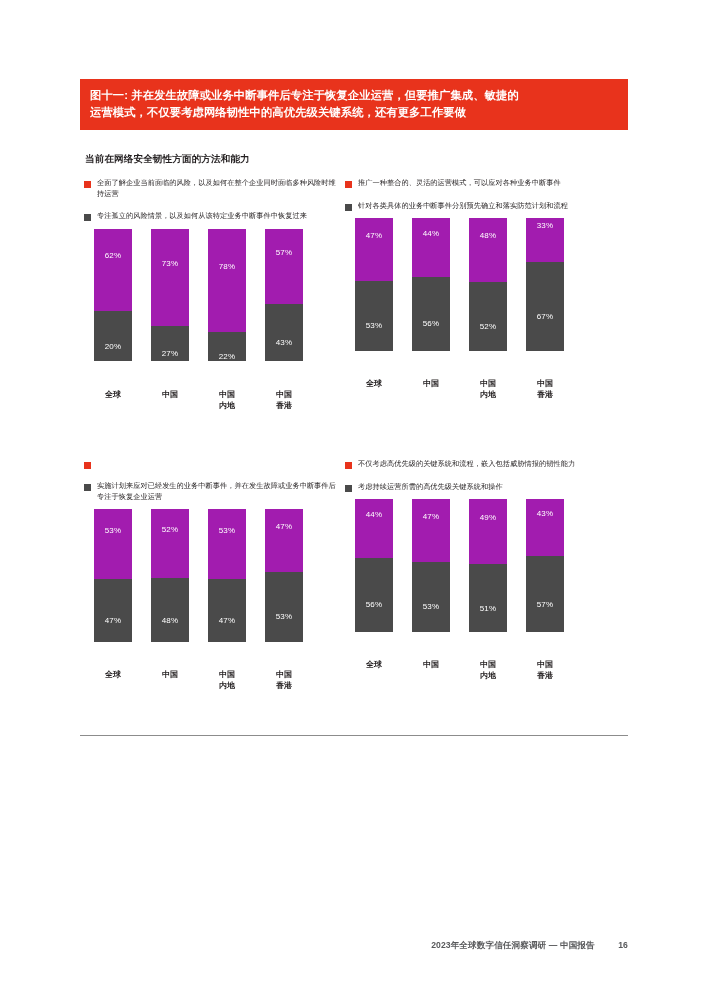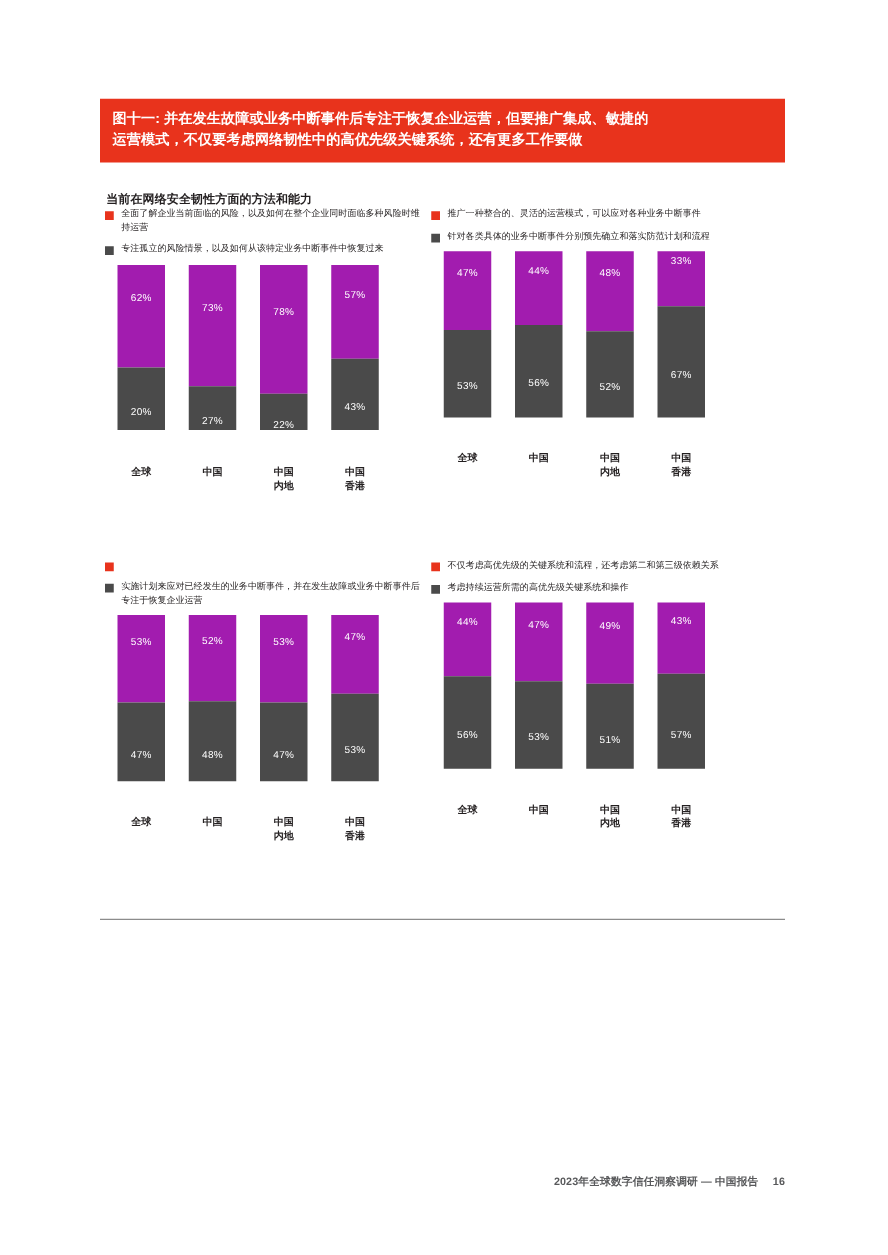--- a/index.html
+++ b/index.html
@@ -59,20 +59,21 @@
   .panel.col-right { left: 341px; }
   .panel.row-top    { top: 166px; }
   .panel.row-bottom { top: 447px; }
 
   
   .legend { padding-left: 4px; }
   .legend-item {
     display: flex;
     align-items: flex-start;
     margin-bottom: 7px;
+    margin-top: 12px;
   }
   .legend-swatch {
     width: 7px;
     height: 7px;
     flex: 0 0 7px;
     margin-top: 3px;
     margin-right: 6px;
   }
   .legend-swatch.red  { background: #E8331C; }
   .legend-swatch.dark { background: #4a4a4a; }
@@ -147,21 +148,21 @@
   .footer {
     position: absolute;
     right: 82px;
     top: 940px;
     font-size: 8.6px;
     font-weight: bold;
     color: #58595b;
     letter-spacing: 0.1px;
     white-space: nowrap;
   }
-  .footer .pg { margin-left: 9px; }
+  .footer .pg { margin-left: 21px; }
 </style>
 </head>
 <body>
 
 <div class="page">
 
   <div class="title-banner">
     <div class="line">图十一: 并在发生故障或业务中断事件后专注于恢复企业运营，但要推广集成、敏捷的</div>
     <div class="line">运营模式，不仅要考虑网络韧性中的高优先级关键系统，还有更多工作要做</div>
   </div>
@@ -356,21 +357,21 @@
             <div>中国</div>
             <div>香港</div>
           </div>
         </div>
       </div>
     </div>
   <div class="panel col-right row-bottom" id="panel-3">
       <div class="legend">
         <div class="legend-item">
           <span class="legend-swatch red"></span>
-          <span class="legend-text">不仅考虑高优先级的关键系统和流程，还考虑第二和第三级依赖关系</span>
+          <span class="legend-text">不仅考虑高优先级的关键系统和流程，嵌入包括威胁情报的韧性能力</span>
         </div>
         <div class="legend-item">
           <span class="legend-swatch dark"></span>
           <span class="legend-text">考虑持续运营所需的高优先级关键系统和操作</span>
         </div>
       </div>
       <div class="chart">
         <div class="bars">
           <div class="bar-col">
             <div class="seg red" style="flex: 0 0 44%;">

